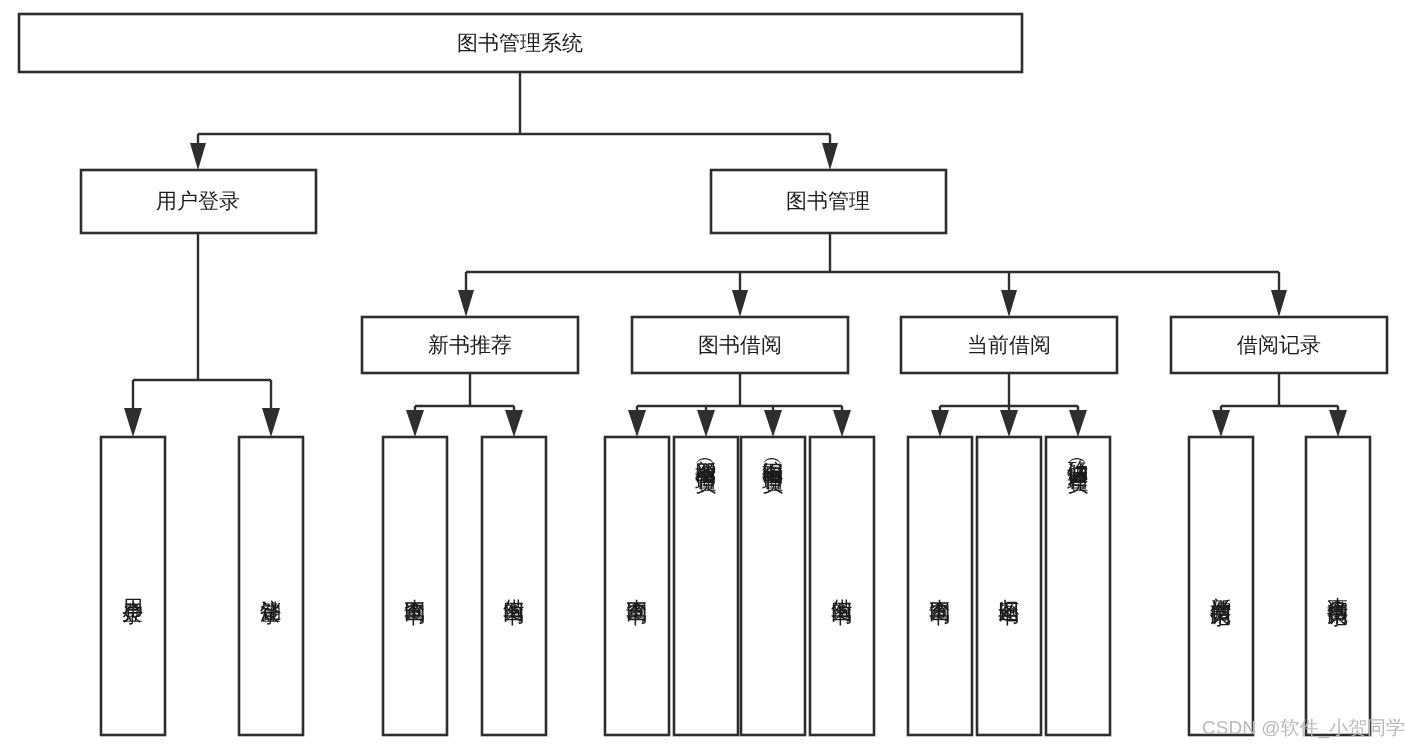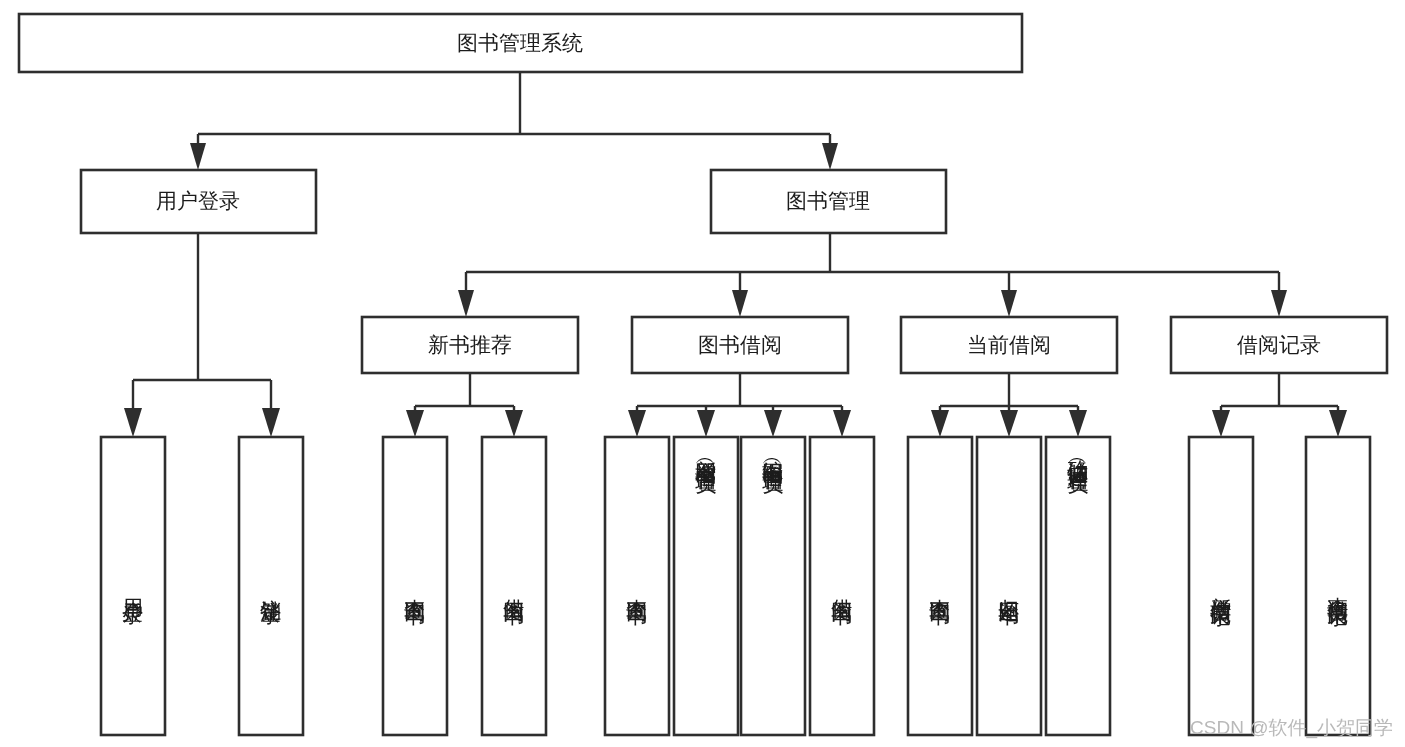--- a/index.html
+++ b/index.html
@@ -64,21 +64,21 @@
     font-family: "Liberation Sans", "DejaVu Sans", sans-serif;
     font-size: 21px;
     line-height: 1.32;
     color: #1c1c1c;
     letter-spacing: 2px;
     white-space: nowrap;
     text-align: center;
   }
   .watermark {
     position: absolute;
-    right: 12px;
+    right: 0;
     bottom: 6px;
     font-family: "Liberation Sans", "DejaVu Sans", sans-serif;
     font-size: 19px;
     color: #b9b9b9;
     white-space: nowrap;
     pointer-events: none;
   }
 </style>
 </head>
 <body>

